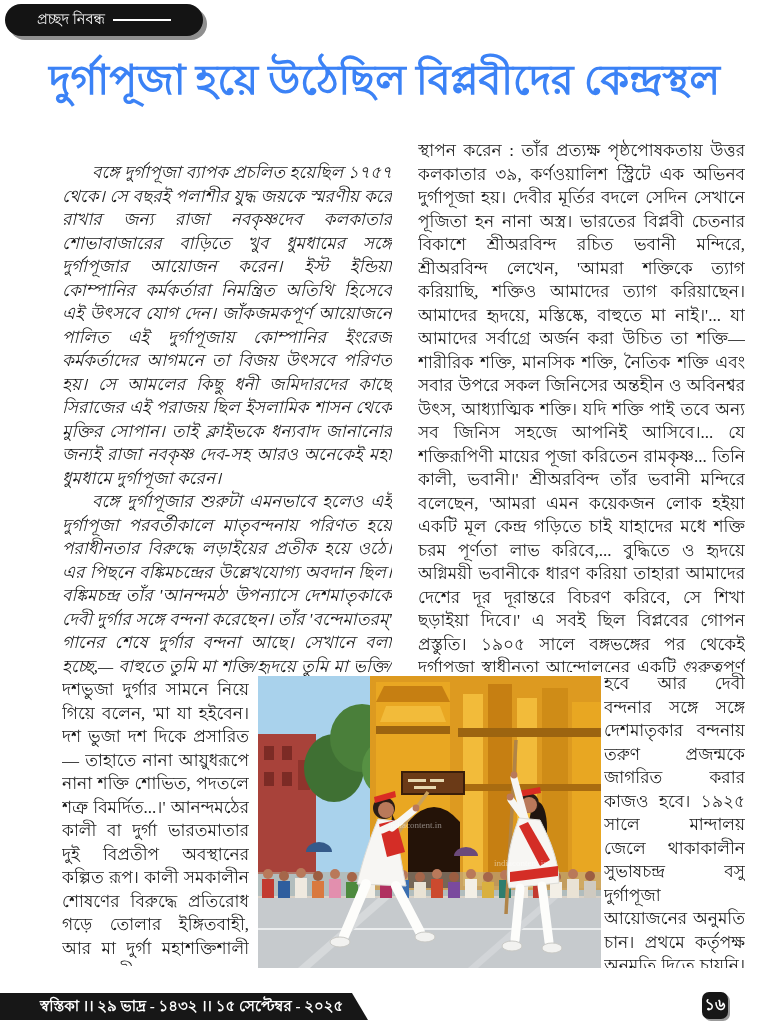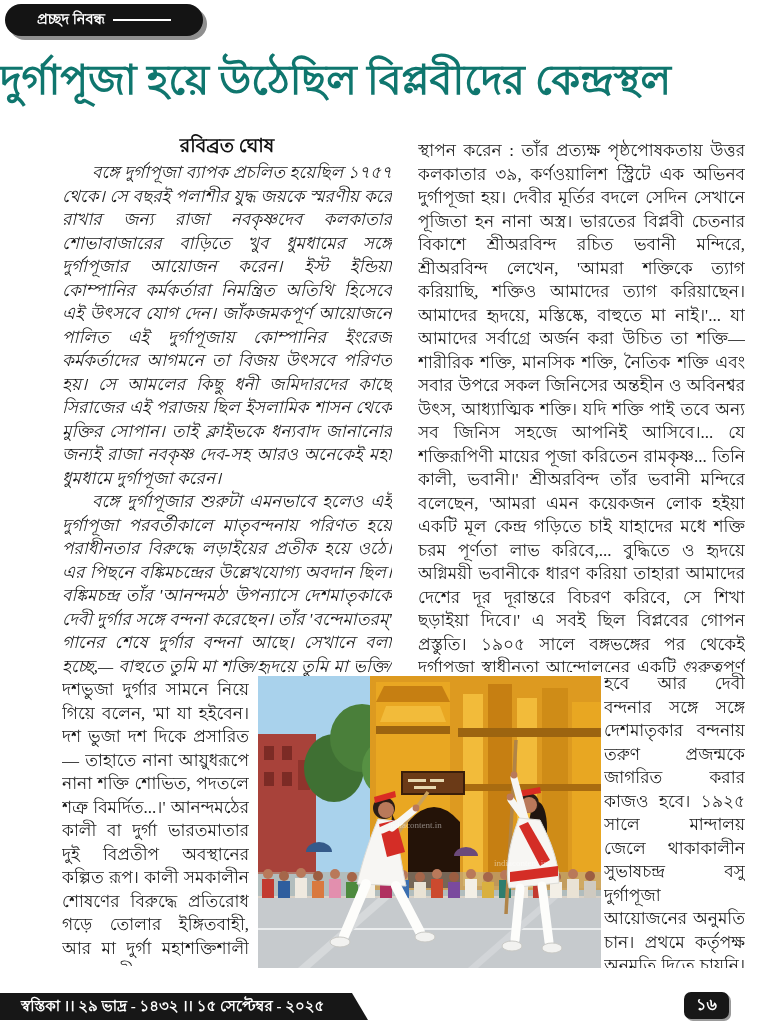--- a/index.html
+++ b/index.html
@@ -7,26 +7,26 @@
     position:relative;width:769px;height:1024px;background:#fff;overflow:hidden;
     font-family:"Liberation Serif","DejaVu Serif",serif;color:#151515;
   }
   
   .badge{
     position:absolute;left:5px;top:4px;width:198px;height:32px;
     background:#141414;border-radius:16px;
     box-shadow:4px 4px 0 #8f8f8f;
     display:flex;align-items:center;justify-content:center;gap:8px;
   }
-  .badge-label{color:#fff;font-size:14.5px;font-weight:bold;white-space:nowrap;}
+  .badge-label{color:#fff;font-size:14.5px;font-weight:normal;white-space:nowrap;}
   .badge-line{display:inline-block;width:58px;height:2px;background:#fff;}
   
   .headline{
-    position:absolute;left:0;top:54px;width:769px;margin:0;
-    font-size:41px;font-weight:bold;color:#0f766e;line-height:1.3;white-space:nowrap;
+    position:absolute;left:0;top:54px;width:769px;margin:0;text-align:center;
+    font-size:41px;font-weight:bold;color:#3b82f6;line-height:1.3;white-space:nowrap;
   }
   .byline{
     position:absolute;left:62px;top:131px;width:330px;text-align:center;
     font-size:19px;font-weight:bold;color:#111;
   }
   
   .col{position:absolute;overflow:hidden;font-size:17px;line-height:23.5px;color:#1a1a1a;}
   .col p{margin:0;text-align:justify;}
   .col p.indent{text-indent:30px;}
   .left-full  {left:62px; top:161px;width:330px;height:515px;font-style:italic;}
@@ -38,42 +38,41 @@
     position:absolute;left:258px;top:676px;width:343px;height:292px;overflow:hidden;
   }
   .photo svg{display:block;}
   
   .footer-bar{
     position:absolute;left:0;top:993px;width:368px;height:27px;background:#171717;
     clip-path:polygon(0 0,352px 0,368px 100%,0 100%);
     display:flex;align-items:center;
   }
   .footer-bar span{
-    color:#fff;font-size:15px;font-weight:bold;padding-left:21px;white-space:nowrap;
+    color:#fff;font-size:15px;font-weight:bold;padding-left:40px;white-space:nowrap;
   }
   .page-number{
-    position:absolute;left:684px;top:992px;width:45px;height:27px;background:#171717;
+    position:absolute;left:702px;top:992px;width:26px;height:27px;background:#171717;
     border-radius:7px;display:flex;align-items:center;justify-content:center;
     box-shadow:2px 2px 0 #9a9a9a;
   }
   .page-number span{color:#fff;font-size:16px;font-weight:bold;}
 </style>
 </head>
 <body>
 
 <div class="page">
 
   <div class="badge">
     <span class="badge-label">প্রচ্ছদ নিবন্ধ</span>
     <span class="badge-line"></span>
   </div>
 
   <h1 class="headline">দুর্গাপূজা হয়ে উঠেছিল বিপ্লবীদের কেন্দ্রস্থল</h1>
 
-  <div class="byline">রবিব্রত ঘোষ</div>
 
   <div class="col left-full">
     <p class="indent">বঙ্গে দুর্গাপূজা ব্যাপক প্রচলিত হয়েছিল ১৭৫৭ থেকে। সে বছরই পলাশীর যুদ্ধ জয়কে স্মরণীয় করে রাখার জন্য রাজা নবকৃষ্ণদেব কলকাতার শোভাবাজারের বাড়িতে খুব ধুমধামের সঙ্গে দুর্গাপূজার আয়োজন করেন। ইস্ট ইন্ডিয়া কোম্পানির কর্মকর্তারা নিমন্ত্রিত অতিথি হিসেবে এই উৎসবে যোগ দেন। জাঁকজমকপূর্ণ আয়োজনে পালিত এই দুর্গাপূজায় কোম্পানির ইংরেজ কর্মকর্তাদের আগমনে তা বিজয় উৎসবে পরিণত হয়। সে আমলের কিছু ধনী জমিদারদের কাছে সিরাজের এই পরাজয় ছিল ইসলামিক শাসন থেকে মুক্তির সোপান। তাই ক্লাইভকে ধন্যবাদ জানানোর জন্যই রাজা নবকৃষ্ণ দেব-সহ আরও অনেকেই মহা ধুমধামে দুর্গাপূজা করেন।</p>
     <p class="indent">বঙ্গে দুর্গাপূজার শুরুটা এমনভাবে হলেও এই দুর্গাপূজা পরবর্তীকালে মাতৃবন্দনায় পরিণত হয়ে পরাধীনতার বিরুদ্ধে লড়াইয়ের প্রতীক হয়ে ওঠে। এর পিছনে বঙ্কিমচন্দ্রের উল্লেখযোগ্য অবদান ছিল। বঙ্কিমচন্দ্র তাঁর 'আনন্দমঠ' উপন্যাসে দেশমাতৃকাকে দেবী দুর্গার সঙ্গে বন্দনা করেছেন। তাঁর 'বন্দেমাতরম্' গানের শেষে দুর্গার বন্দনা আছে। সেখানে বলা হচ্ছে,— বাহুতে তুমি মা শক্তি/হৃদয়ে তুমি মা ভক্তি/তোমারই প্রতিমা গড়ি মন্দিরে মন্দিরে।</p>
 
   </div>
 
   <div class="col left-narrow">
     <p>দশভুজা দুর্গার সামনে নিয়ে গিয়ে বলেন, 'মা যা হইবেন। দশ ভুজা দশ দিকে প্রসারিত— তাহাতে নানা আয়ুধরূপে নানা শক্তি শোভিত, পদতলে শত্রু বিমর্দিত...।' আনন্দমঠের কালী বা দুর্গা ভারতমাতার দুই বিপ্রতীপ অবস্থানের কল্পিত রূপ। কালী সমকালীন শোষণের বিরুদ্ধে প্রতিরোধ গড়ে তোলার ইঙ্গিতবাহী, আর মা দুর্গা মহাশক্তিশালী অসুরদলনী।</p>
 

